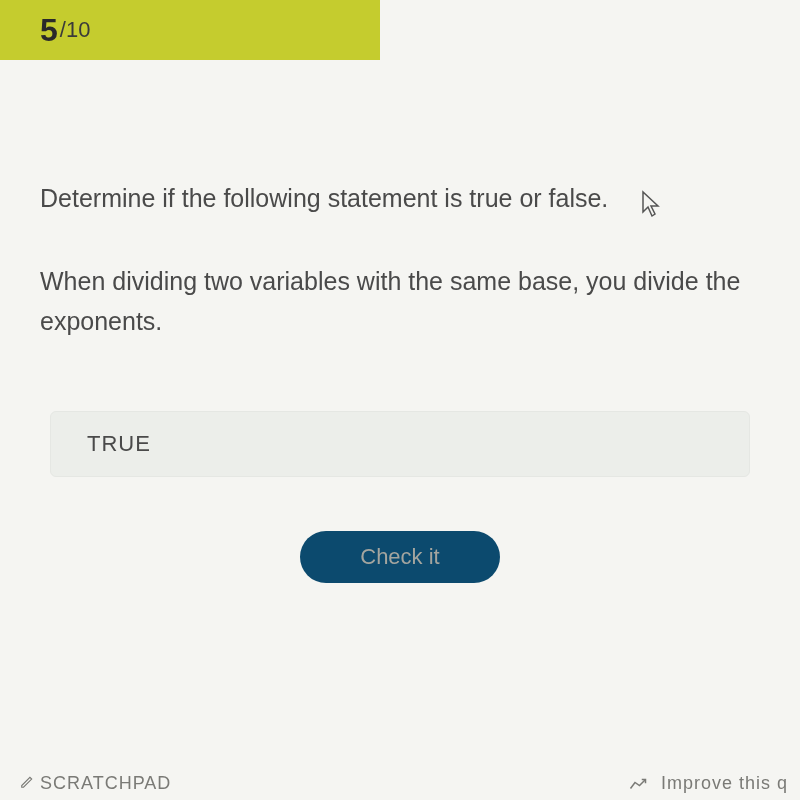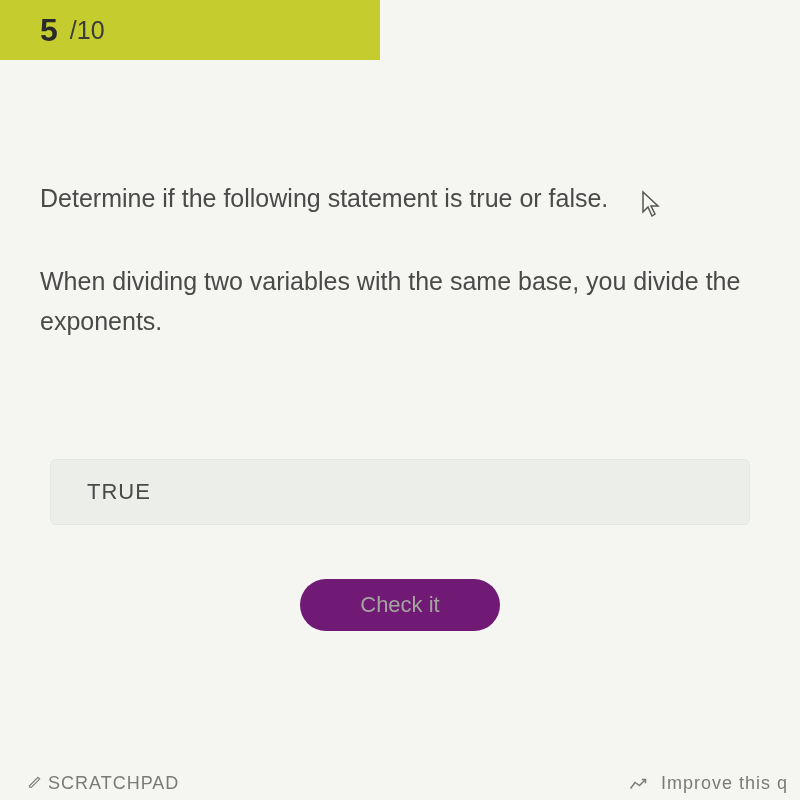--- a/index.html
+++ b/index.html
@@ -18,41 +18,41 @@
       display: flex;
       align-items: center;
       padding-left: 40px;
     }
     .progress-current {
       font-size: 32px;
       font-weight: bold;
       color: #2a2a2a;
     }
     .progress-total {
-      font-size: 25px;
+      font-size: 22px;
       color: #3a3a3a;
-      margin-left: 12px;
+      margin-left: 2px;
     }
     .content {
       padding: 120px 40px 0 40px;
     }
     .prompt {
       font-size: 25px;
       color: #4a4a4a;
       line-height: 1.5;
       margin-bottom: 43px;
     }
     .statement {
       font-size: 25px;
       color: #4a4a4a;
       line-height: 1.6;
       margin-top: 36px;
     }
     .options {
-      margin-top: 110px;
+      margin-top: 62px;
       padding: 8px 10px;
     }
     .option {
       background: #eceeea;
       border-radius: 6px;
       height: 66px;
       display: flex;
       align-items: center;
       padding-left: 36px;
       margin-bottom: 26px;
@@ -61,33 +61,33 @@
       letter-spacing: 1px;
       cursor: pointer;
       border: 1px solid #e5e7e3;
     }
     .check-wrap {
       display: flex;
       justify-content: center;
       margin-top: 20px;
     }
     .check-btn {
-      background: #701a75;
+      background: #0c4a6e;
       color: #a4a59f;
       border: none;
       border-radius: 30px;
       height: 52px;
       width: 200px;
       font-size: 22px;
       cursor: pointer;
     }
     .footer {
       position: absolute;
       bottom: 6px;
-      left: 16px;
+      left: 8px;
       right: 0;
       display: flex;
       justify-content: space-between;
       padding: 0 12px;
       font-size: 18px;
       color: #7a7a76;
       letter-spacing: 1px;
     }
     .scratch {
       display: flex;

